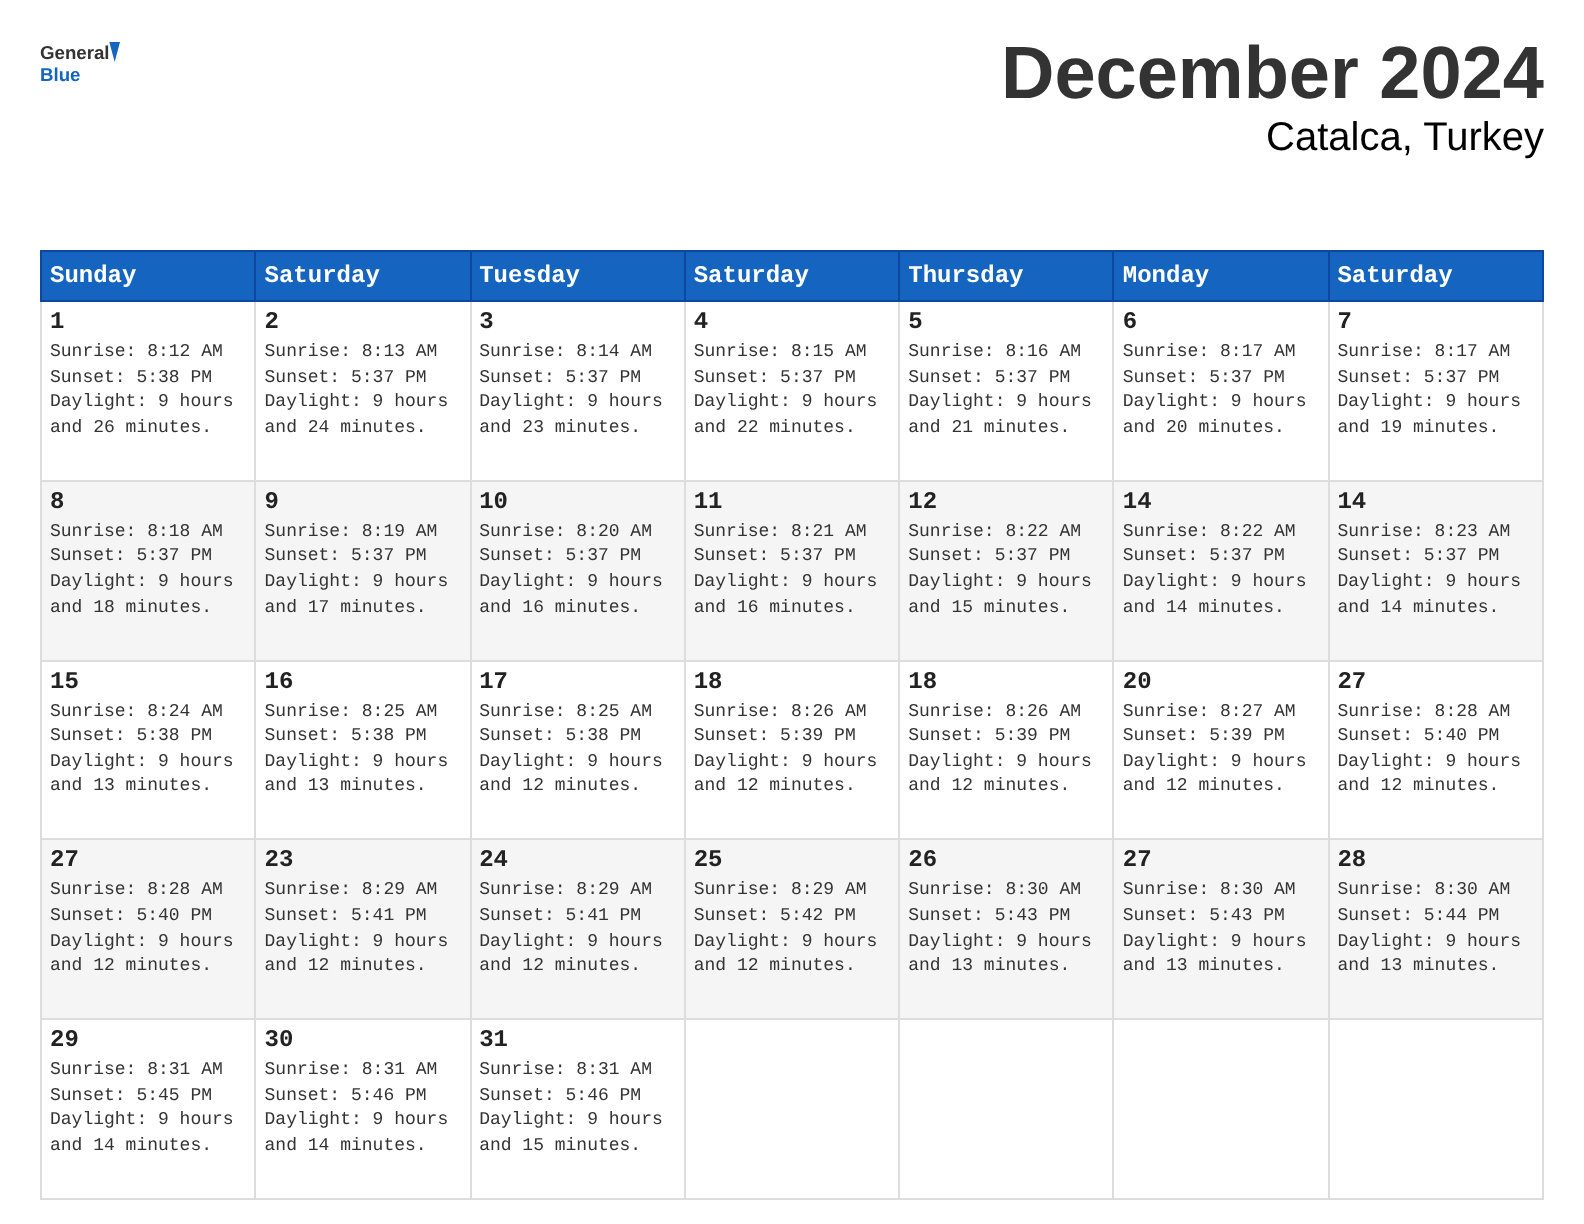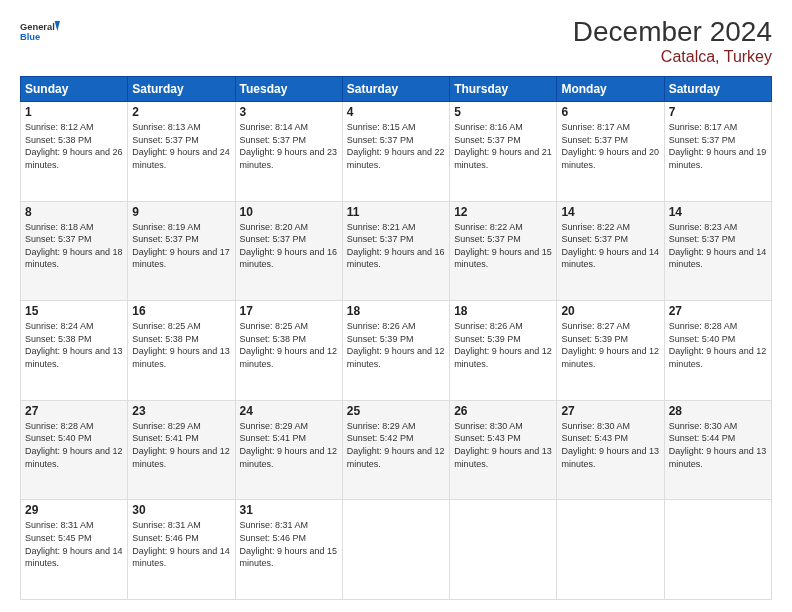--- a/index.html
+++ b/index.html
@@ -9,53 +9,55 @@
       width: 792px;
       height: 612px;
       overflow: hidden;
     }
     .page {
       width: 792px;
       height: 612px;
       padding: 16px 20px 12px 20px;
       display: flex;
       flex-direction: column;
+      gap: 34px;
     }
     .header {
       display: flex;
       justify-content: space-between;
       align-items: flex-start;
       margin-bottom: 10px;
     }
     .logo {
       display: flex;
       flex-direction: column;
       align-items: flex-start;
     }
     .logo-icon {
       width: 40px;
       height: 30px;
     }
     .title-block {
       text-align: right;
     }
     .month-year {
-      font-size: 28px;
-      font-weight: normal;
+      font-size: 37px;
+      font-weight: bold;
       color: #333;
     }
     .location {
-      font-size: 16px;
-      color: #7f1d1d;
+      font-size: 20px;
+      color: #000000;
     }
     .calendar-table {
       width: 100%;
       border-collapse: collapse;
       flex: 1;
       table-layout: fixed;
+      font-family: Liberation Mono, monospace;
     }
     .calendar-table thead tr th {
       background-color: #1565c0;
       color: white;
       font-size: 12px;
       font-weight: bold;
       padding: 5px 4px;
       text-align: left;
       border: 1px solid #0d47a1;
     }

